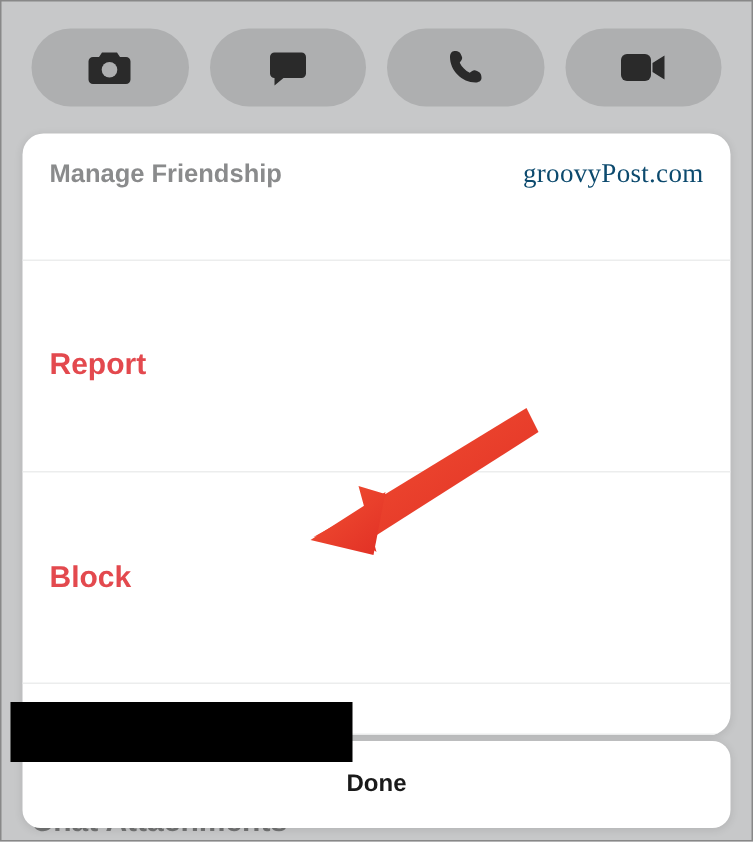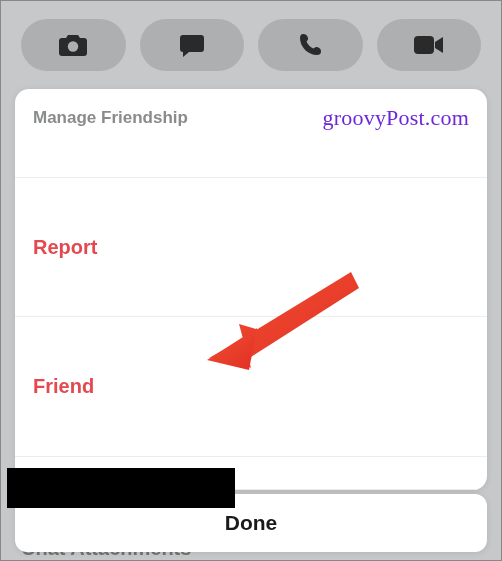--- a/index.html
+++ b/index.html
@@ -54,23 +54,23 @@
       align-items: center;
       justify-content: space-between;
       padding: 16px 18px 14px 18px;
     }
     .sheet-title {
       color: #8a8b8c;
       font-size: 17px;
       font-weight: 600;
     }
     .watermark {
-      color: #6d28d9;
+      color: #0c4a6e;
       font-family: Georgia, "Times New Roman", serif;
-      font-size: 22px;
+      font-size: 18px;
       letter-spacing: 0.2px;
     }
     .sep {
       height: 1px;
       background: #eceded;
     }
     .menu-item {
       padding: 26px 18px;
       font-size: 20px;
       font-weight: 600;
@@ -94,21 +94,21 @@
       position: absolute;
       left: 14px;
       right: 14px;
       bottom: 8px;
       height: 58px;
       background: #fff;
       border-radius: 12px;
       display: flex;
       align-items: center;
       justify-content: center;
-      font-size: 21px;
+      font-size: 16px;
       font-weight: 700;
       color: #1a1a1a;
       box-shadow: 0 1px 6px rgba(0,0,0,0.1);
     }
     .bg-text {
       position: absolute;
       left: 20px;
       bottom: 0px;
       color: #3b3b3b;
       font-size: 20px;
@@ -159,21 +159,21 @@
     <div class="watermark">groovyPost.com</div>
   </div>
   <div class="sep"></div>
 
   <div class="menu-item danger">
     <span>Report</span>
   </div>
   <div class="sep"></div>
 
   <div class="menu-item danger">
-    <span>Friend</span>
+    <span>Block</span>
   </div>
   <div class="sep"></div>
 
   <div class="sep"></div>
 
 </div>
 
 <div class="redaction"></div>
 
 <div class="done-bar">

